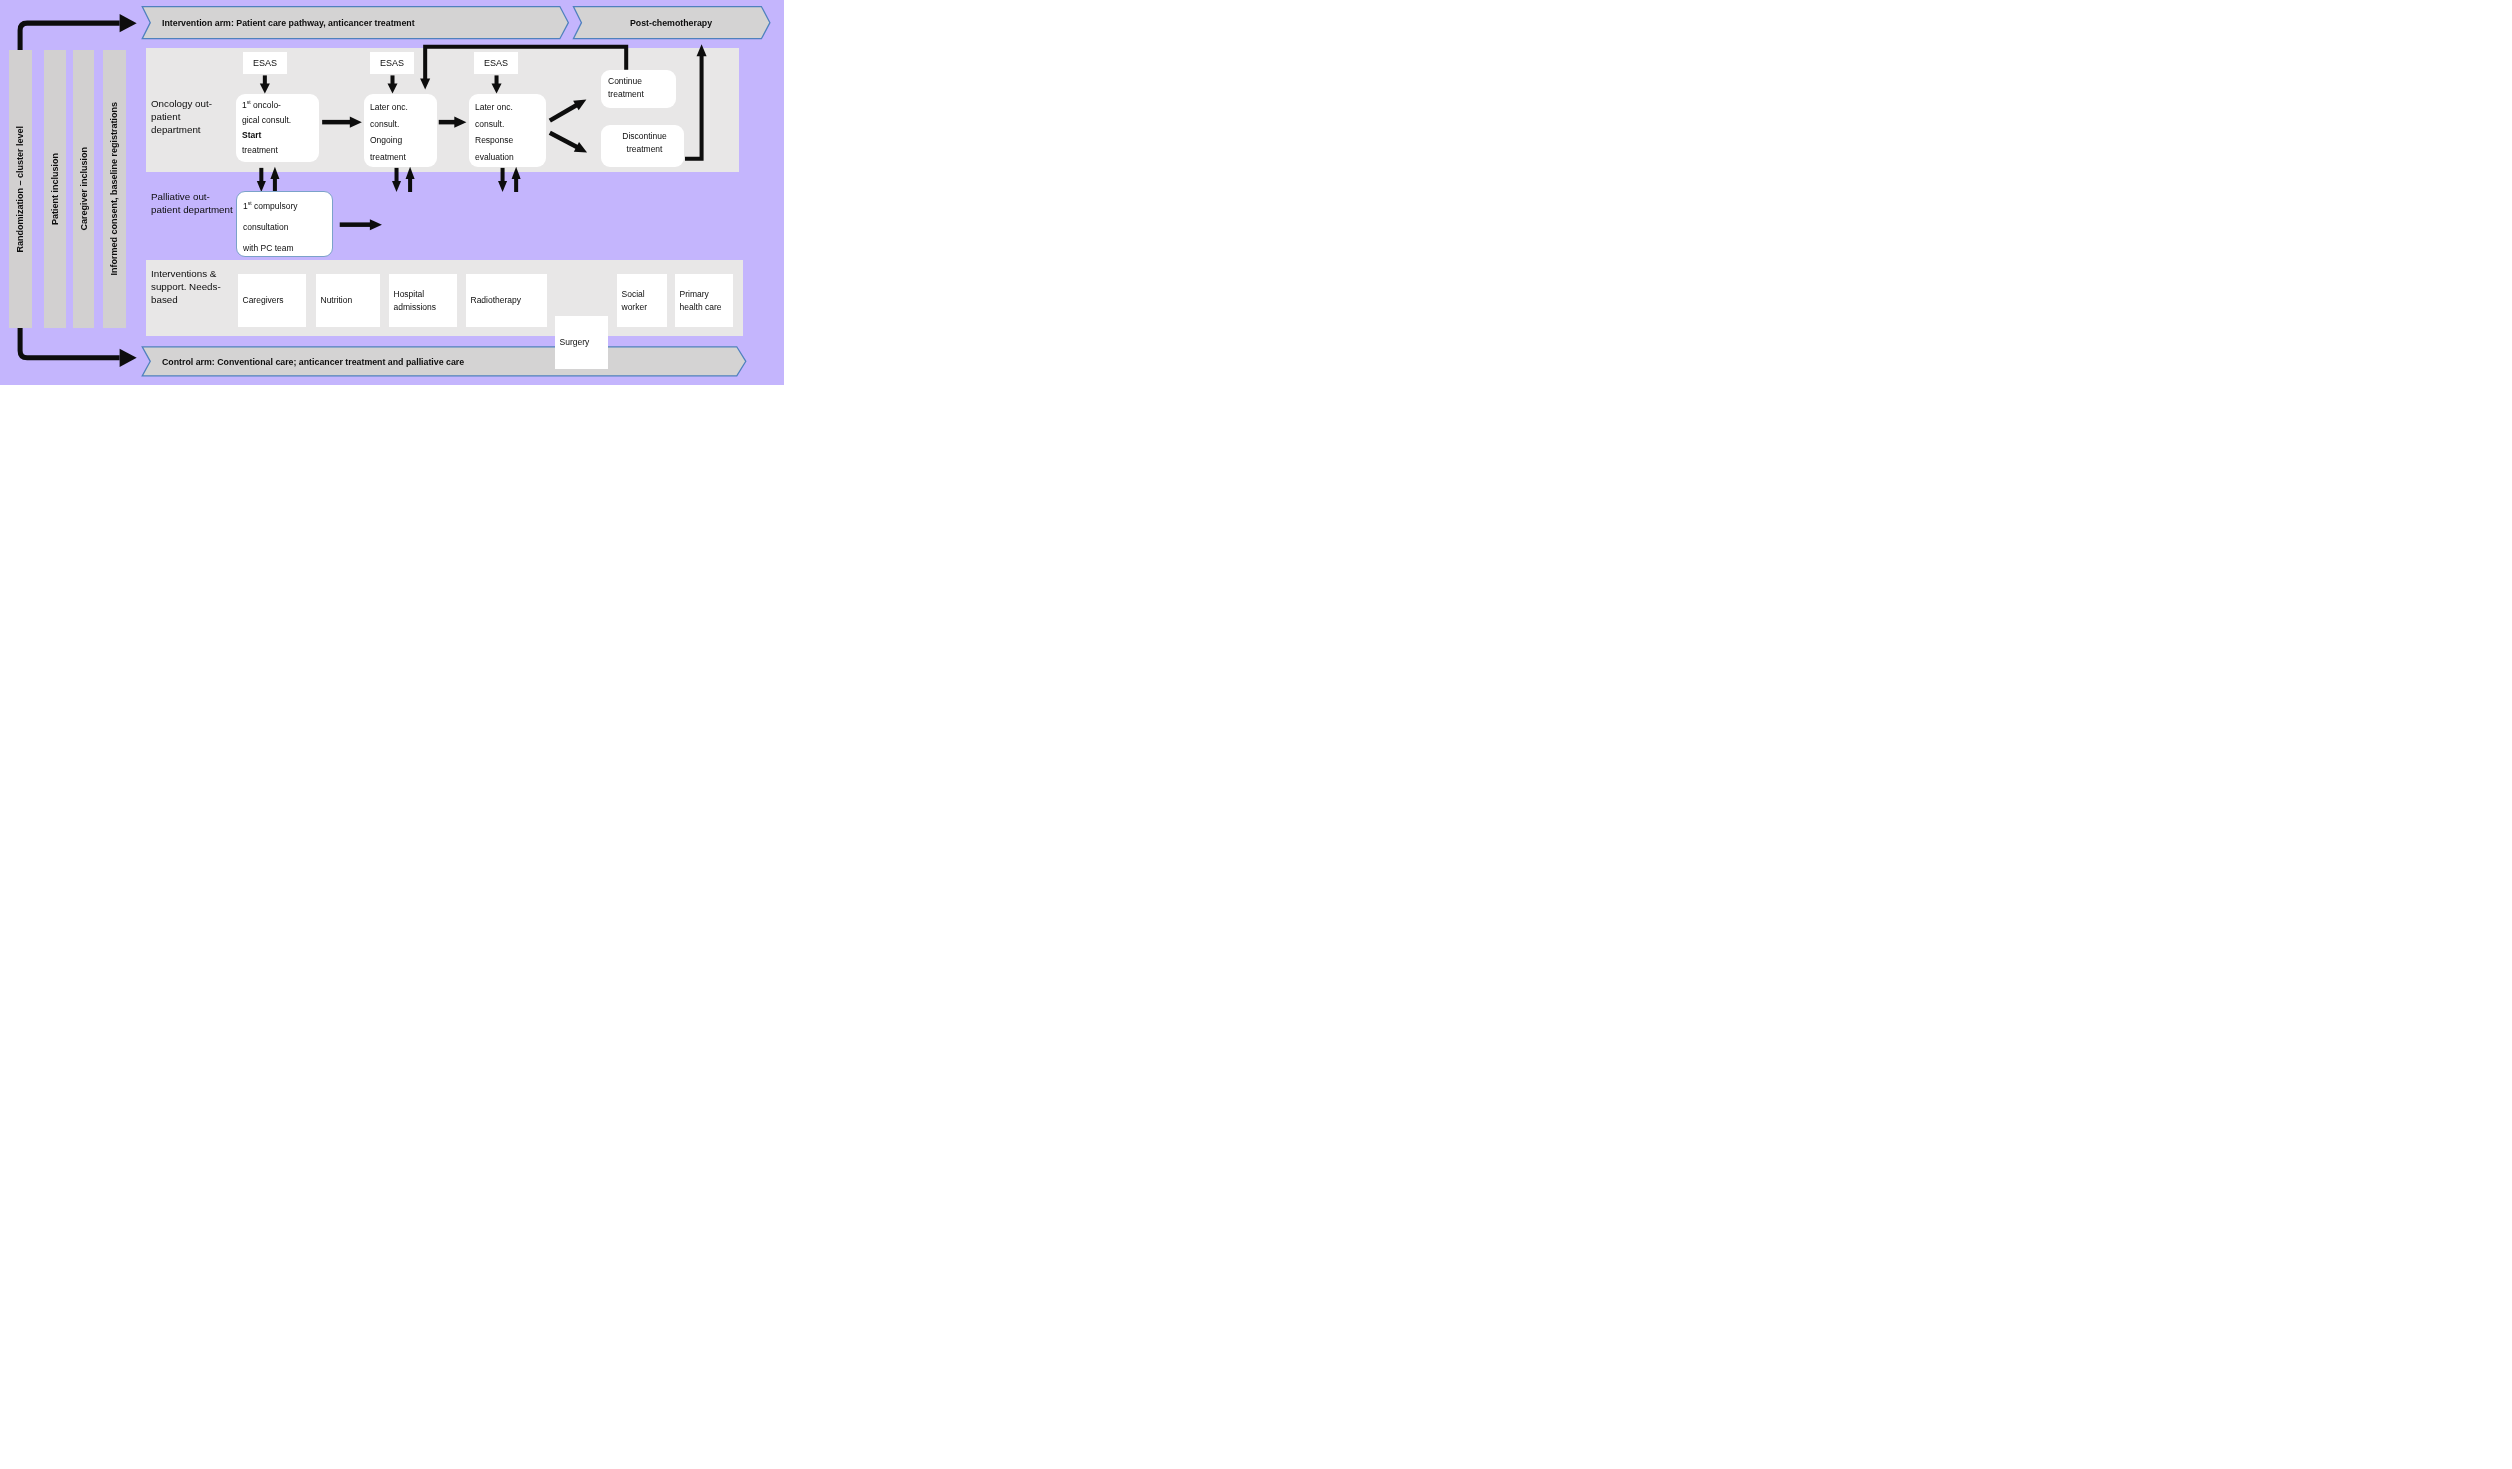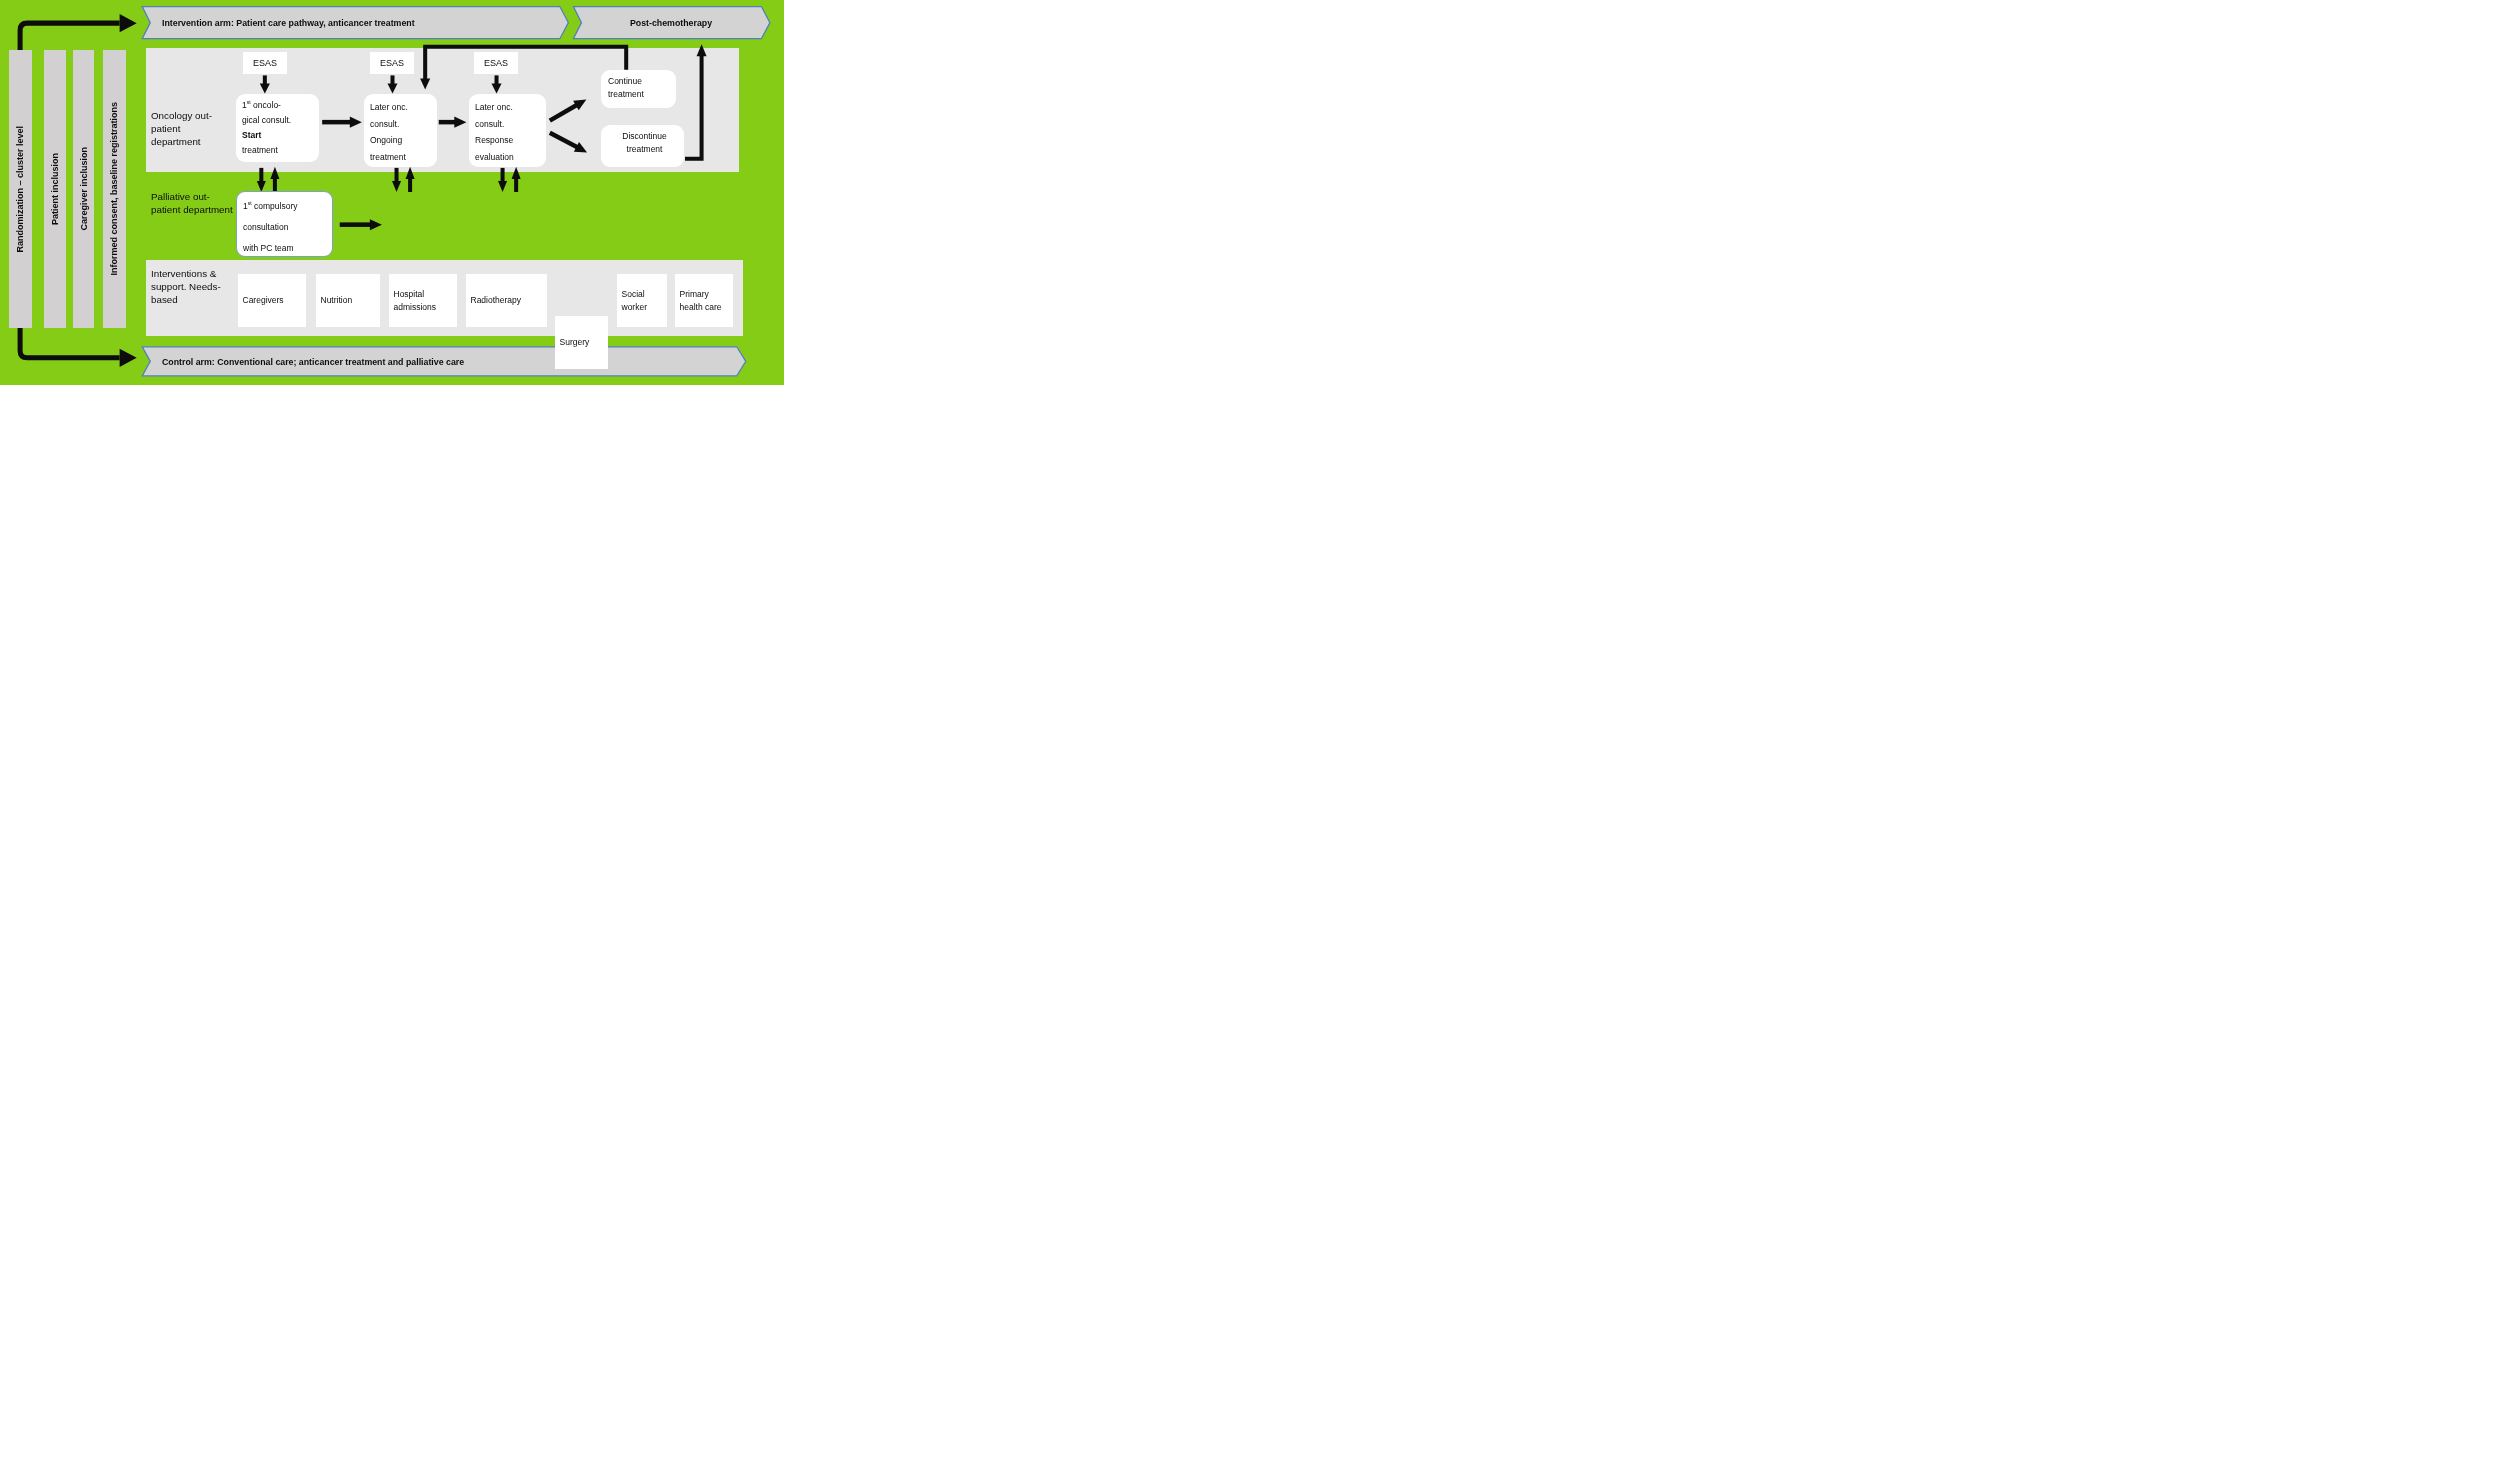--- a/index.html
+++ b/index.html
@@ -1,16 +1,16 @@
 <!DOCTYPE html>
 <html style="font-size:8px"><head>
 <meta charset="utf-8">
 <style>
   html,body{margin:0;padding:0;background:#ffffff;}
-  #canvas{position:relative;width:784px;height:385px;background:#84cc16;
+  #canvas{position:relative;width:784px;height:385px;background:#c4b5fd;
           font-family:"Liberation Sans",sans-serif;color:#0d0d0d;overflow:hidden;}
   .panel{position:absolute;background:#e8e7e7;z-index:0;}
   svg.overlay{position:absolute;left:0;top:0;z-index:1;}
   .bar{position:absolute;background:#d2d0d0;z-index:2;display:flex;align-items:center;justify-content:center;}
   .bar span{writing-mode:vertical-rl;transform:rotate(180deg);font-weight:bold;font-size:9px;white-space:nowrap;}
   .wbox{position:absolute;background:#ffffff;z-index:2;}
   .bluebox{position:absolute;background:#ffffff;border:1px solid #7ba2c9;z-index:2;box-sizing:border-box;}
   .rowlabel{position:absolute;z-index:2;font-size:9.8px;line-height:1.32;}
   .btxt{position:absolute;z-index:2;font-weight:bold;font-size:8.8px;display:flex;align-items:center;}
   .esas{display:flex;align-items:center;justify-content:center;font-size:9px;}
@@ -137,21 +137,21 @@
   <div class="bar" style="left:44px;top:50px;width:21.6px;height:278px;">
     <span>Patient inclusion</span>
   </div>
   <div class="bar" style="left:73px;top:50px;width:21px;height:278px;">
     <span>Caregiver inclusion</span>
   </div>
   <div class="bar" style="left:103px;top:50px;width:22.6px;height:278px;">
     <span>Informed consent, baseline registrations</span>
   </div>
 
-  <div class="rowlabel" style="left:151px;top:98px;width:80px;margin-top:12px;">Oncology out-patient department</div>
+  <div class="rowlabel" style="left:151px;top:98px;width:80px;">Oncology out-patient department</div>
 
   <div class="wbox esas" style="left:243px;top:52px;width:44px;height:22px;">ESAS</div>
   <div class="wbox esas" style="left:370px;top:52px;width:44px;height:22px;">ESAS</div>
   <div class="wbox esas" style="left:474px;top:52px;width:44px;height:22px;">ESAS</div>
 
   <div class="wbox boxtext onc1" style="left:236px;top:94px;width:83px;height:68px;box-sizing:border-box;">
     <span class="ln"><span>1</span><sup>st</sup><span> oncolo-</span></span>
     <span class="ln">gical consult.</span>
     <span class="ln b">Start</span>
     <span class="ln">treatment</span>

